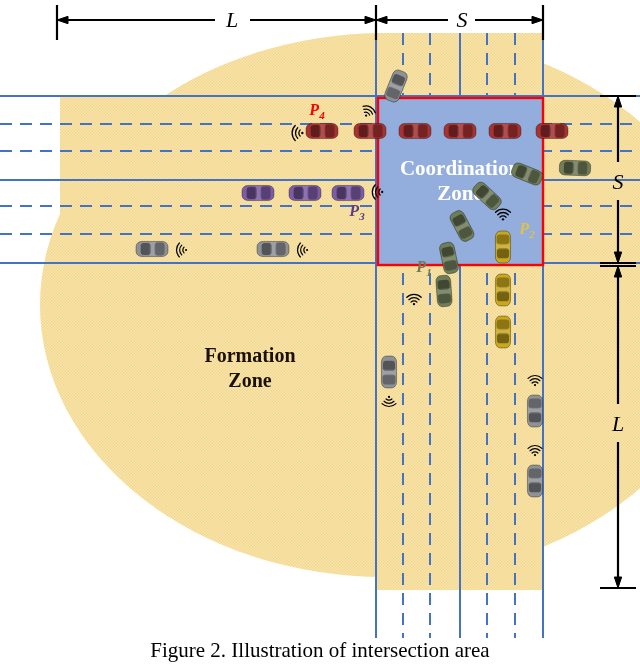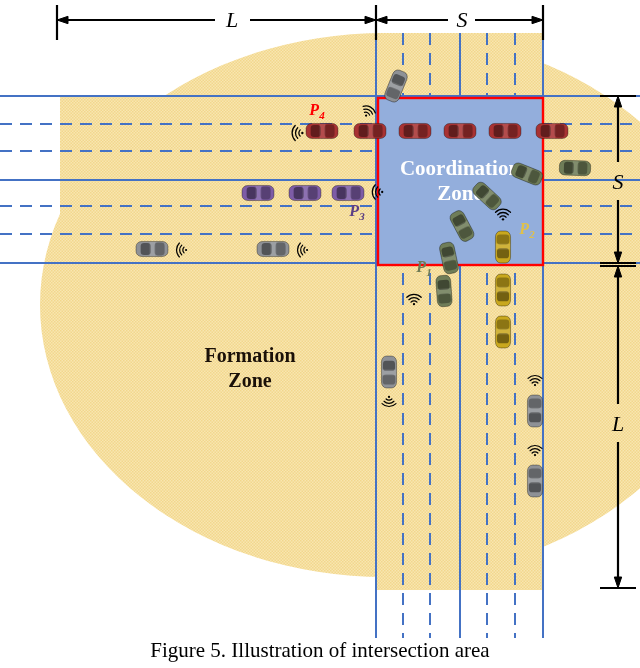--- a/index.html
+++ b/index.html
@@ -242,13 +242,13 @@
     <line x1="600" y1="266" x2="636" y2="266" stroke-width="2.2"></line>
     <line x1="600" y1="588" x2="636" y2="588" stroke-width="2.2"></line>
     <line x1="618" y1="269" x2="618" y2="404" stroke-width="2.2"></line>
     <line x1="618" y1="442" x2="618" y2="585" stroke-width="2.2"></line>
     <path d="M 618,266 L 614.3,277 L 621.7,277 Z"></path>
     <path d="M 618,588 L 614.3,577 L 621.7,577 Z"></path>
     <text x="618" y="431" text-anchor="middle" stroke="none" font-family="'Liberation Serif', serif" font-style="italic" font-size="22">L</text>
   </g>
 </svg>
 
-<div class="cap">Figure 5. Illustration of intersection area</div>
+<div class="cap">Figure 2. Illustration of intersection area</div>
 
 </body></html>

